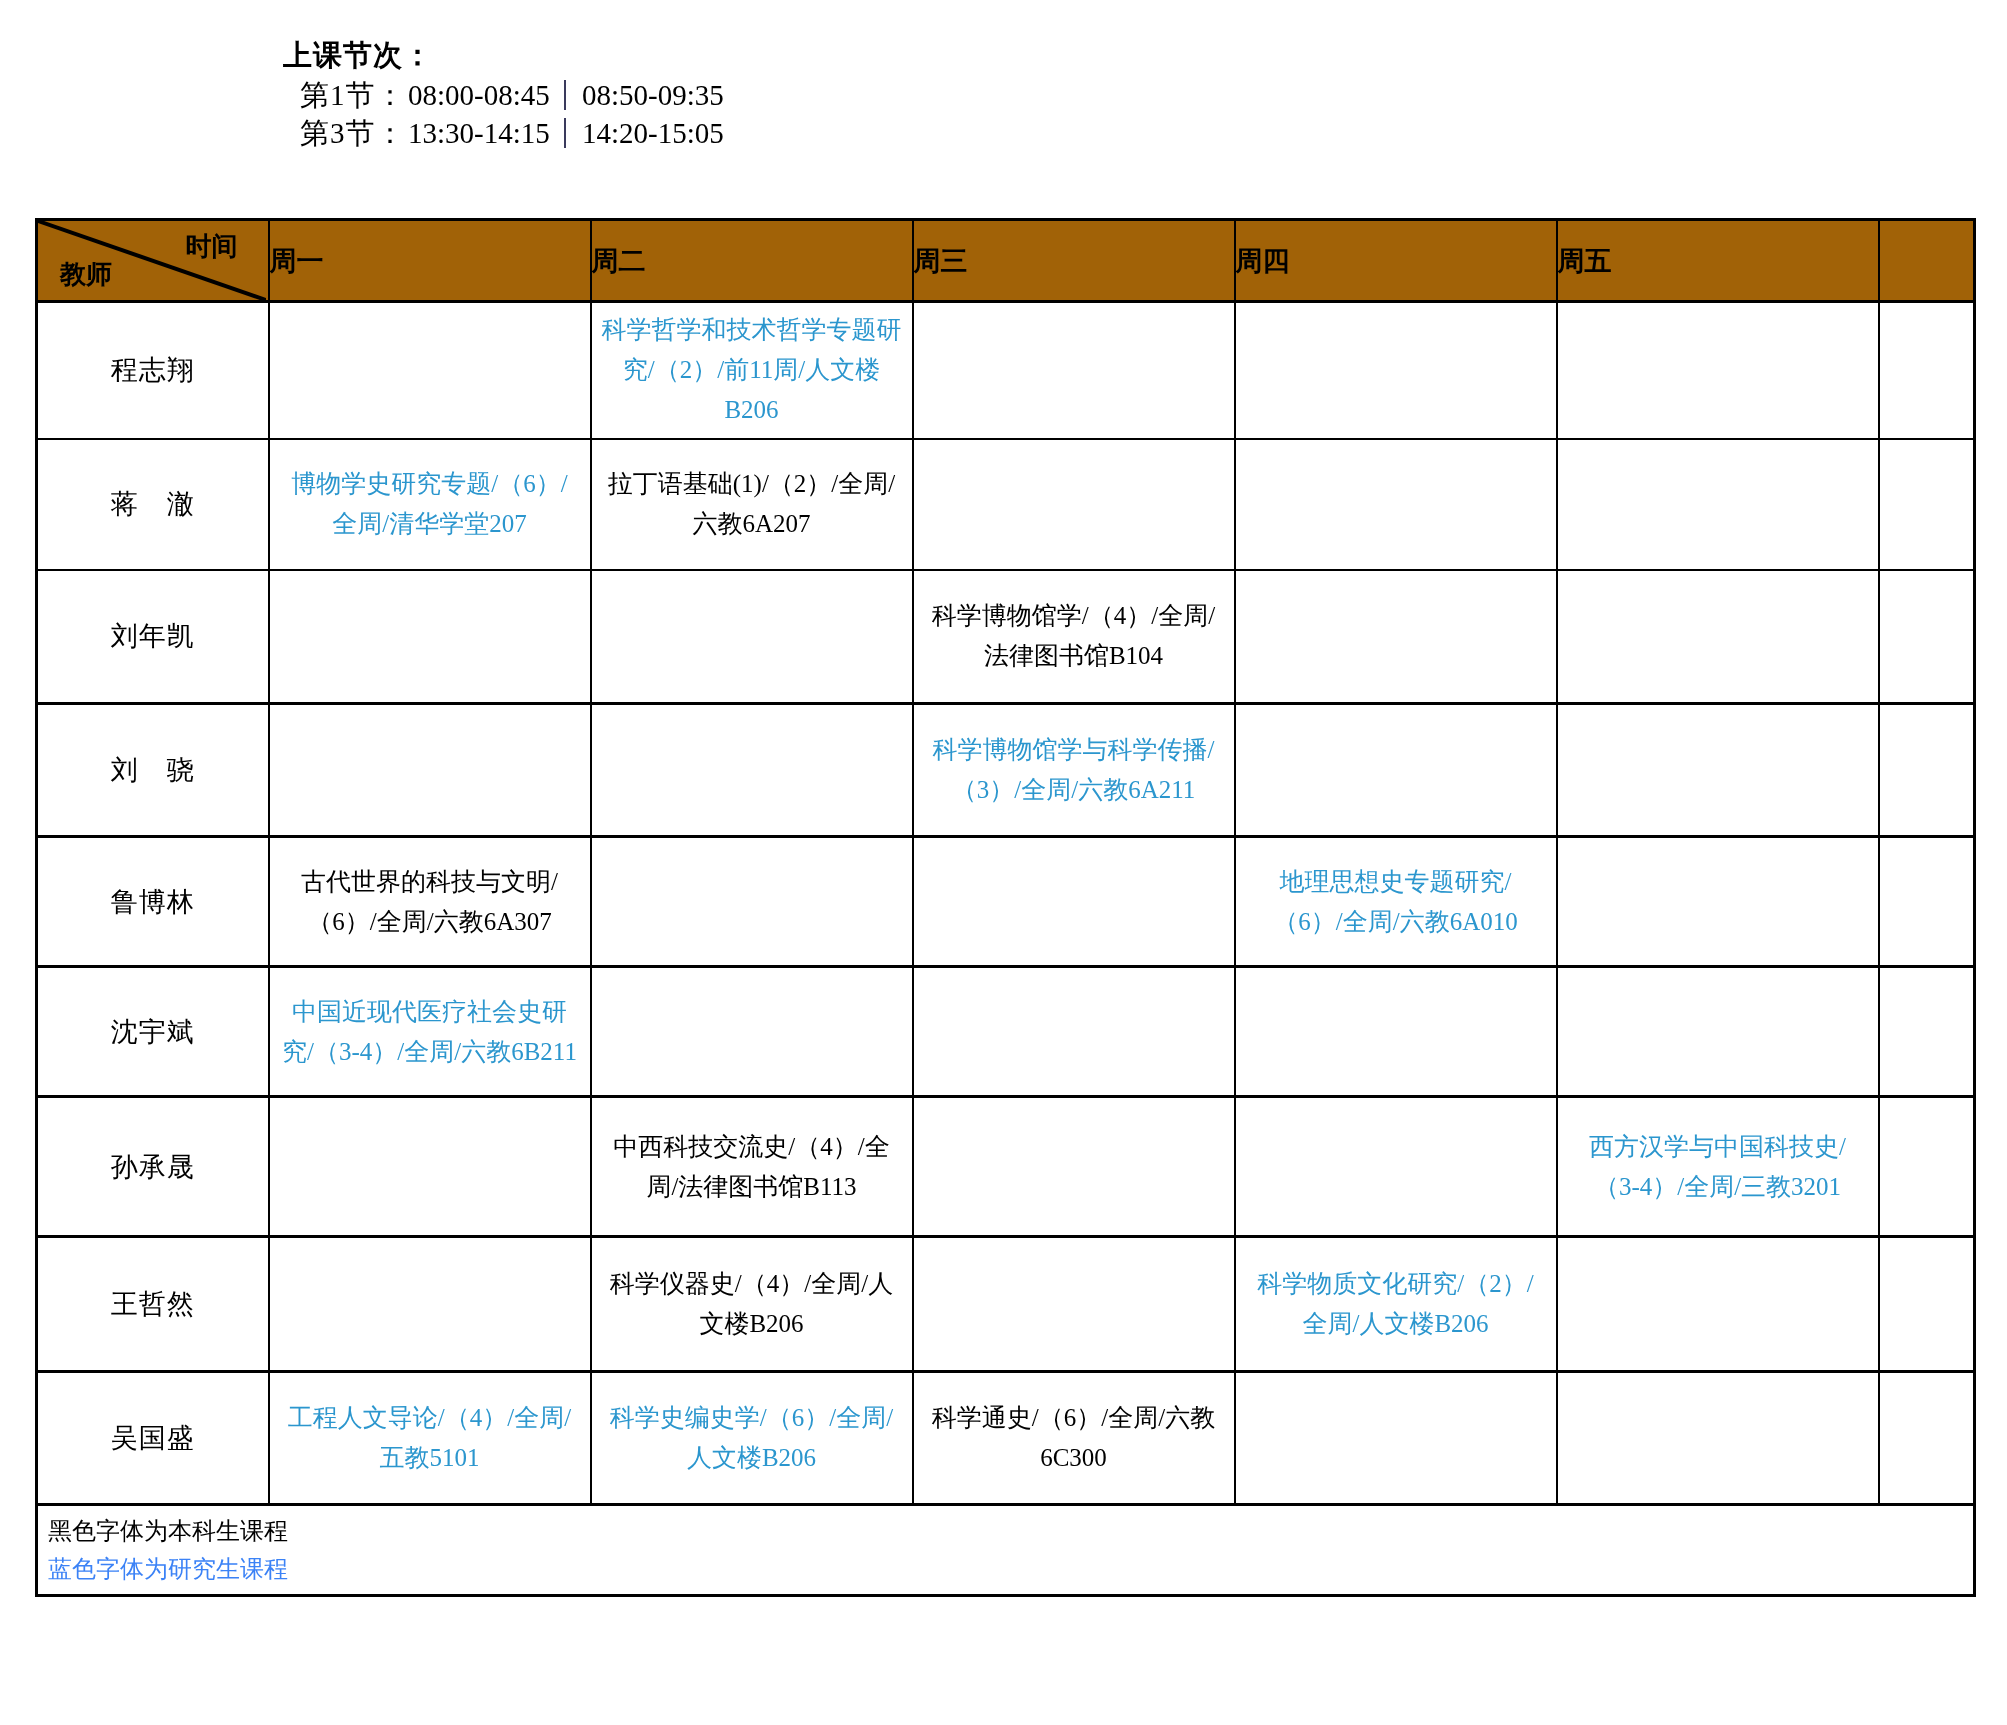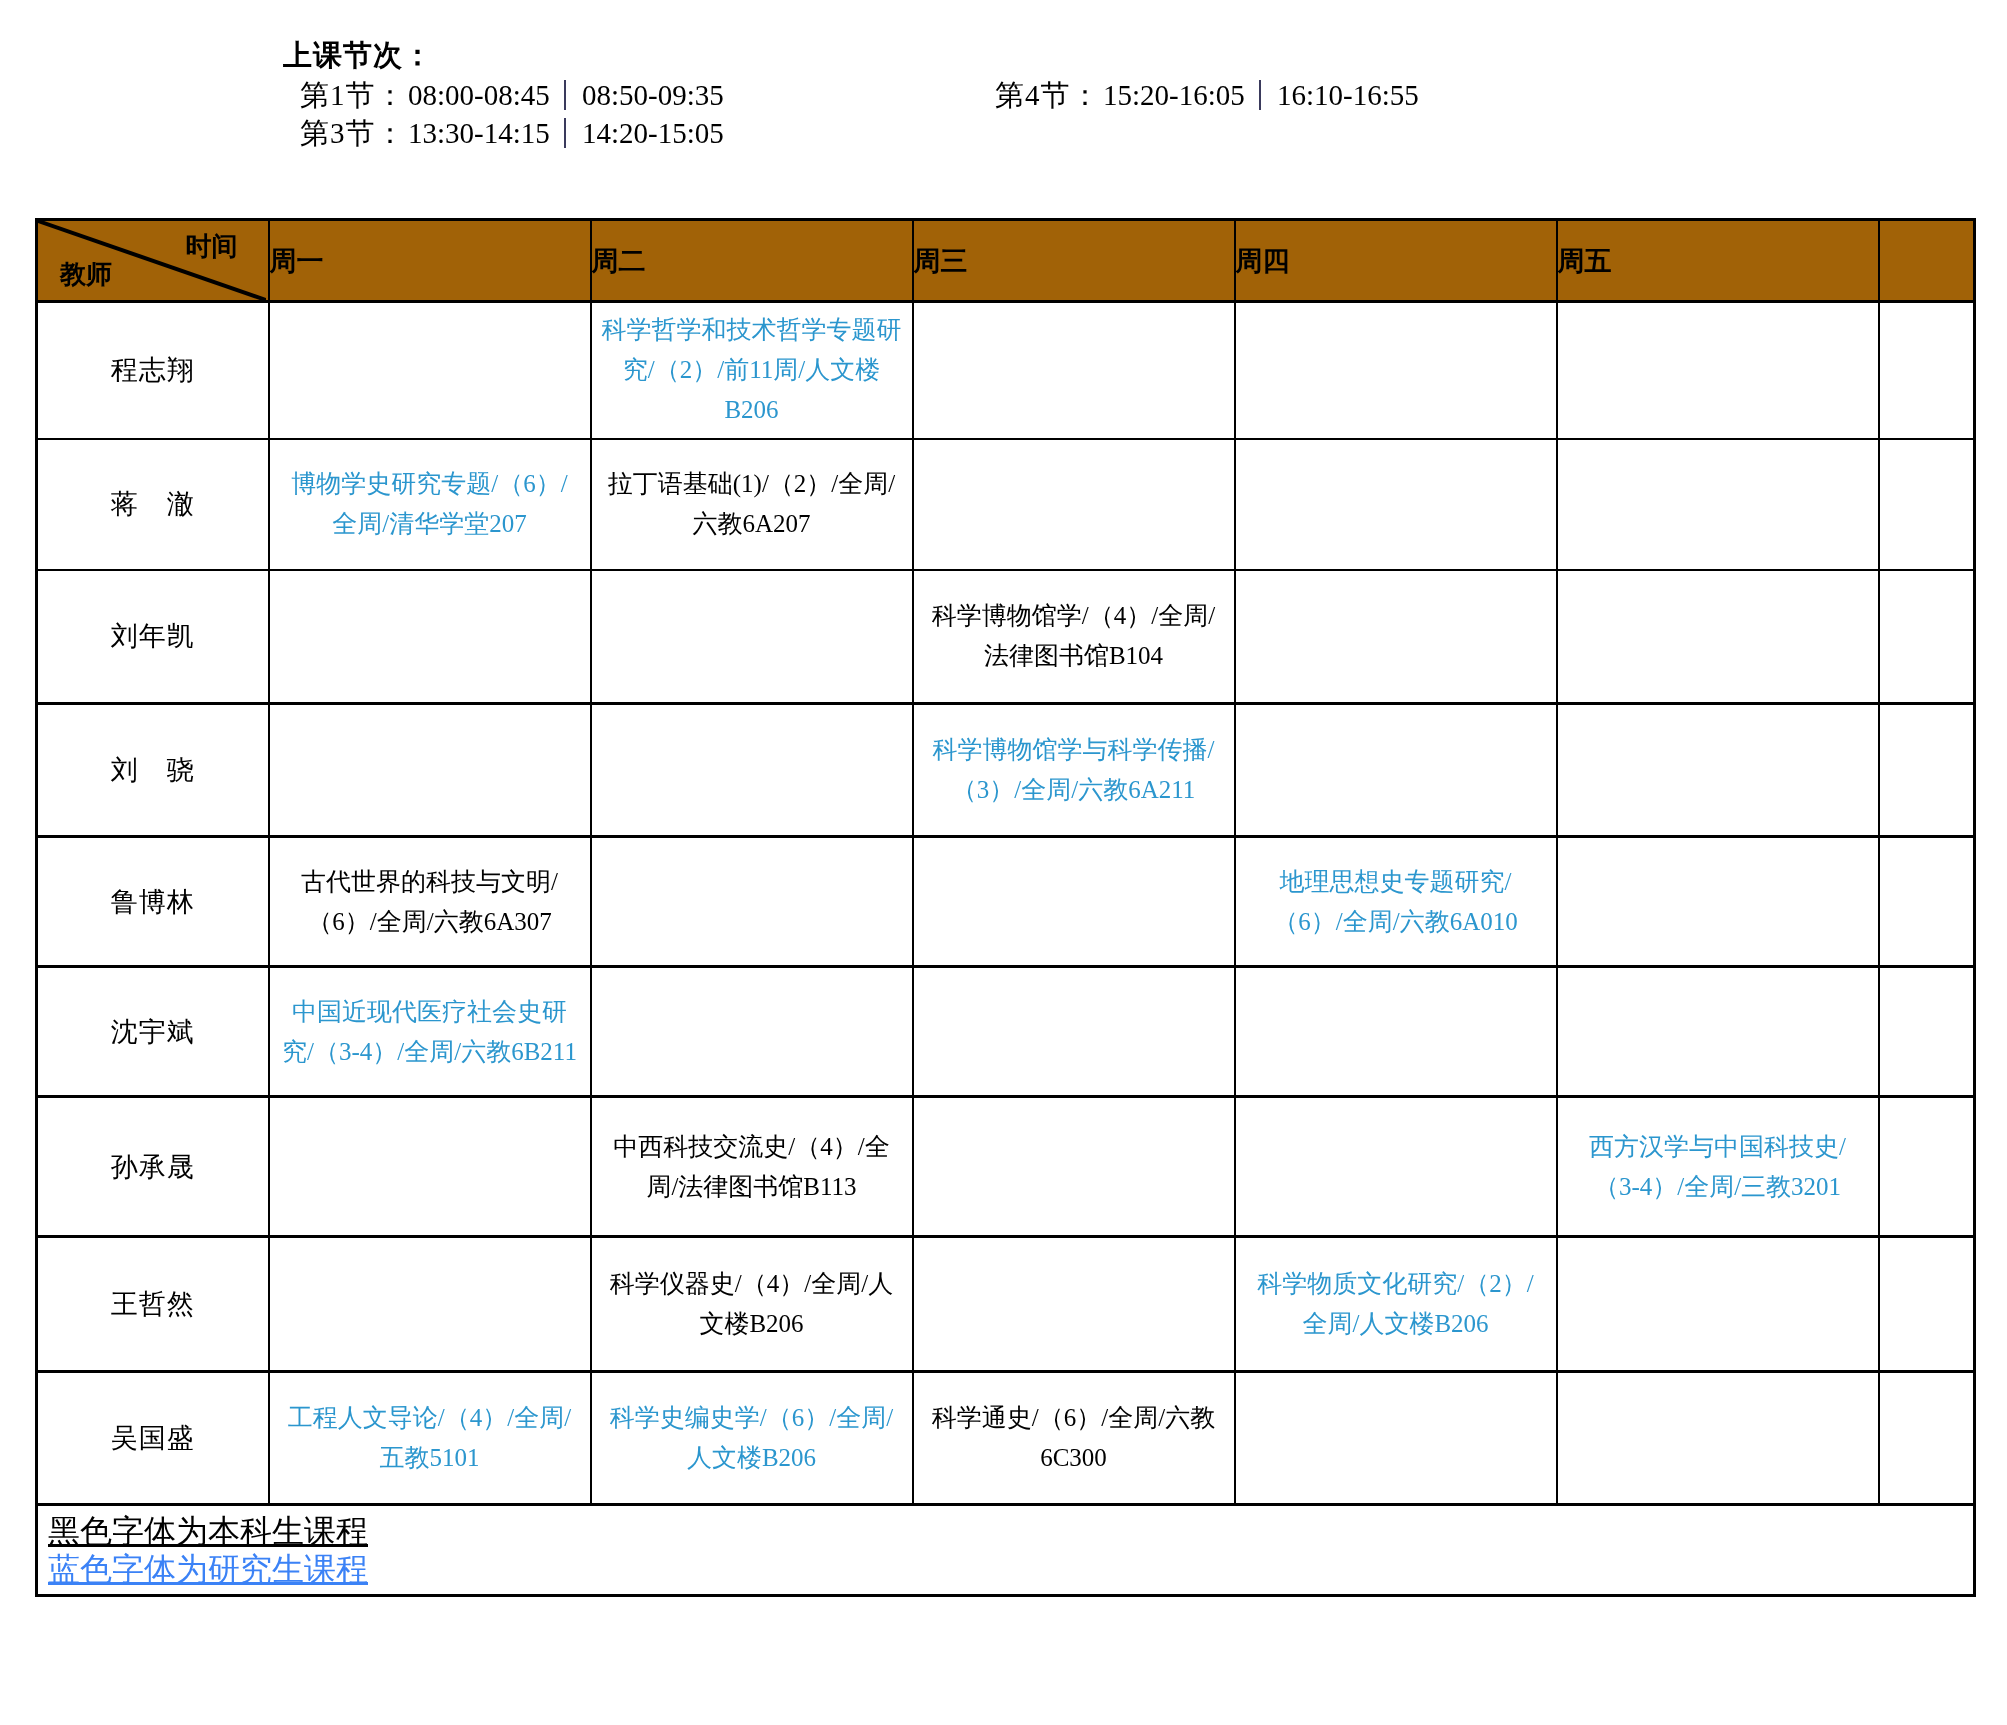--- a/index.html
+++ b/index.html
@@ -50,38 +50,37 @@
   tr.body-row:nth-child(10){ height:114px; }
 
   td.teacher-cell { font-size:27px; letter-spacing:1px;margin-left:12px; }
   td.course-cell { font-size:25px; line-height:40px; padding:4px 10px; }
   td.course-cell.undergrad { color:#000000; }
   td.course-cell.grad { color:#2b96ce; }
 
   tr.legend-row { height:83px; }
   tr.legend-row td { border:2px solid #000; border-top:3px solid #000;
     text-align:left; vertical-align:middle; padding:6px 10px; }
-  .legend-line { font-size:32px; line-height:38px;text-decoration:underline; }
+  .legend-line { font-size:24px; line-height:38px; }
   .legend-line.black { color:#000; }
   .legend-line.blue { color:#3b82f6; }
 </style>
 </head>
 <body>
 
 <div class="page">
 
   <div class="times-block">
     <div class="times-title">上课节次：</div>
     <div class="times-cols">
       <div class="times-col left" id="times-left">
           <div class="time-line"><span class="period-label">第1节：</span><span class="slot">08:00-08:45</span><span class="bar"></span><span class="slot">08:50-09:35</span></div>
           <div class="time-line"><span class="period-label">第3节：</span><span class="slot">13:30-14:15</span><span class="bar"></span><span class="slot">14:20-15:05</span></div>
         </div>
       <div class="times-col right" id="times-right">
-          <div class="time-line"><span class="period-label">第4节：</span><span class="slot">15:20-16:05</span><span class="bar"></span><span class="slot">16:10-16:55</span></div>
         </div>
     </div>
   </div>
 
   <table class="timetable">
     <colgroup>
       <col class="c-teacher">
         <col class="c-day">
         <col class="c-day">
         <col class="c-day">

